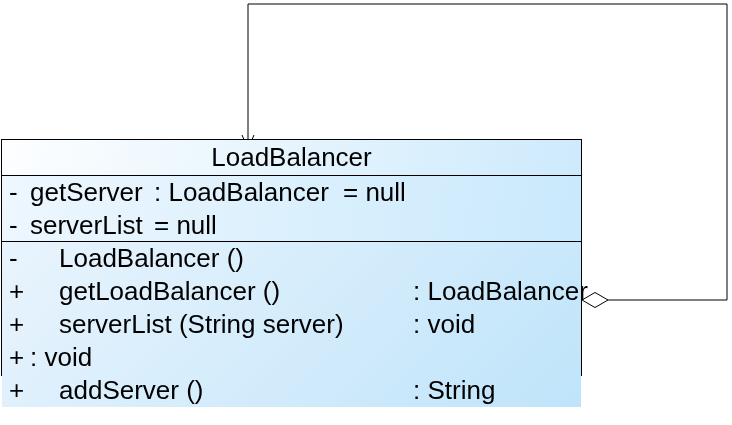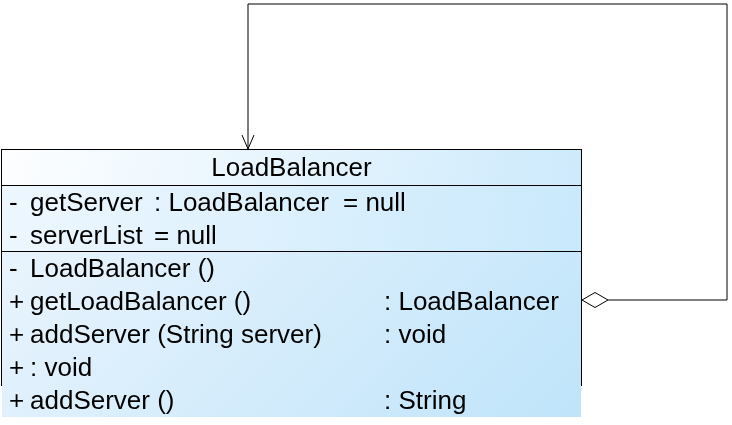--- a/index.html
+++ b/index.html
@@ -13,21 +13,21 @@
     color: var(--text, #000000);
   }
   #connector-svg {
     position: absolute;
     left: 0; top: 0;
     width: 732px; height: 425px;
   }
   .class-box {
     position: absolute;
     left: 1px;
-    top: 149px;
+    top: 139px;
     width: 581px;
     height: 237px;
     border: 1px solid var(--border, #000000);
     box-sizing: border-box;
     font-size: 26px;
     line-height: 33px;
     white-space: nowrap;
   }
   .class-title {
     height: 36px;
@@ -51,21 +51,21 @@
   .member-row {
     display: flex;
     height: 33px;
     align-items: center;
   }
   .member-row > span { display: inline-block; overflow: visible; }
   .vis   { width: 21px; padding-left: 7px; flex: none; }
   .a-name{ width: 124px; flex: none; }
   .a-type{ width: 189px; flex: none; }
   .a-def { flex: 1; }
-  .m-sig { width: 354px; flex: none; }
+  .m-sig { width: 354px; flex: none; margin-left: 29px; }
   .m-ret { flex: 1; }
 </style>
 </head>
 <body>
 
 <div id="canvas">
 
   <svg id="connector-svg">
 
     <polyline points="608,300 727,300 727,4 248,4 248,149" fill="none" stroke="#000000" stroke-width="1"></polyline>
@@ -97,21 +97,21 @@
         <span class="m-sig">LoadBalancer ()</span>
         <span class="m-ret"></span>
       </div>
       <div class="member-row">
         <span class="vis">+</span>
         <span class="m-sig">getLoadBalancer ()</span>
         <span class="m-ret">: LoadBalancer</span>
       </div>
       <div class="member-row">
         <span class="vis">+</span>
-        <span class="m-sig">addServer (String server)</span>
+        <span class="m-sig">serverList (String server)</span>
         <span class="m-ret">: void</span>
       </div>
       <div class="member-row">
         <span class="vis">+</span>
         <span class="m-ret">: void</span>
       </div>
       <div class="member-row">
         <span class="vis">+</span>
         <span class="m-sig">addServer ()</span>
         <span class="m-ret">: String</span>

